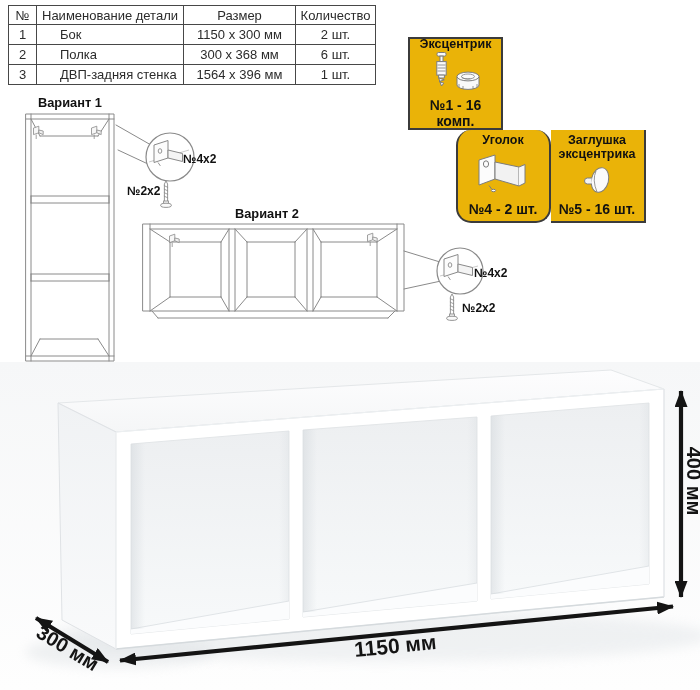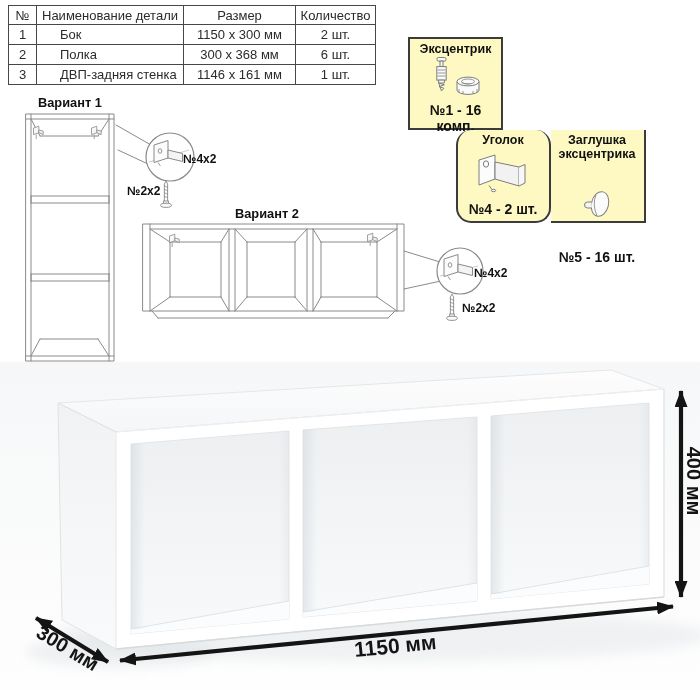--- a/index.html
+++ b/index.html
@@ -11,28 +11,28 @@
   .parts-table th,.parts-table td{
       border:1.4px solid #474747;font-size:13px;font-weight:normal;
       padding:0 4px;text-align:center;white-space:nowrap;color:#2b2b2b;}
   .parts-table th{height:18px;}
   .parts-table td{height:19px;}
   .parts-table td.name{text-align:left;padding-left:23px;}
 
   
   .hw-box{position:absolute;left:408px;top:37px;width:285px;height:186px;
           display:grid;grid-template-columns:repeat(6,47.5px);grid-template-rows:93px 93px;}
-  .hw-cell{box-sizing:border-box;border:2px solid #3b3b3b;background:#fef9c3;
-           display:flex;flex-direction:column;align-items:center;justify-content:flex-start;
+  .hw-cell{box-sizing:border-box;border:2px solid #3b3b3b;background:#eab308;
+           display:flex;flex-direction:column;align-items:center;justify-content:center;
            padding:3px 2px 4px;}
   .hw-c1{grid-column:1/3;grid-row:1;}
   .hw-c2{grid-column:3/5;grid-row:1;border-left:0;}
   .hw-c3{grid-column:5/7;grid-row:1;border-left:0;}
   .hw-c4{grid-column:2/4;grid-row:2;border-top:0;border-radius:15px;}
-  .hw-c5{grid-column:4/6;grid-row:2;border-top:0;border-left:0;gap:24px;}
+  .hw-c5{grid-column:4/6;grid-row:2;border-top:0;border-left:0;}
   .hw-title{font-size:12.5px;font-weight:bold;line-height:1.12;text-align:center;color:#111;}
   .hw-count{font-size:14px;font-weight:bold;text-align:center;color:#111;}
   .hw-ico{flex:1;display:flex;align-items:center;justify-content:center;}
   .hw-ico svg{display:block;}
 
   
   .diagram{position:absolute;left:0;top:0;width:700px;height:690px;}
   .lineart{stroke:#8a8a8a;stroke-width:1;fill:none;stroke-linejoin:round;stroke-linecap:round;}
   .callout-text{font-size:12px;font-weight:bold;fill:#111;}
   .variant-title{font-size:12.8px;font-weight:bold;fill:#111;}
@@ -224,21 +224,21 @@
     </tr>
     <tr>
       <td>2</td>
       <td class="name">Полка</td>
       <td>300 x 368 мм</td>
       <td>6 шт.</td>
     </tr>
     <tr>
       <td>3</td>
       <td class="name">ДВП-задняя стенка</td>
-      <td>1146 x 161 мм</td>
+      <td>1564 x 396 мм</td>
       <td>1 шт.</td>
     </tr>
   </tbody>
 </table>
 
 <div class="hw-box">
 
   <div class="hw-cell hw-c1">
     <div class="hw-title">
       <span style="display:block">Эксцентрик</span>

